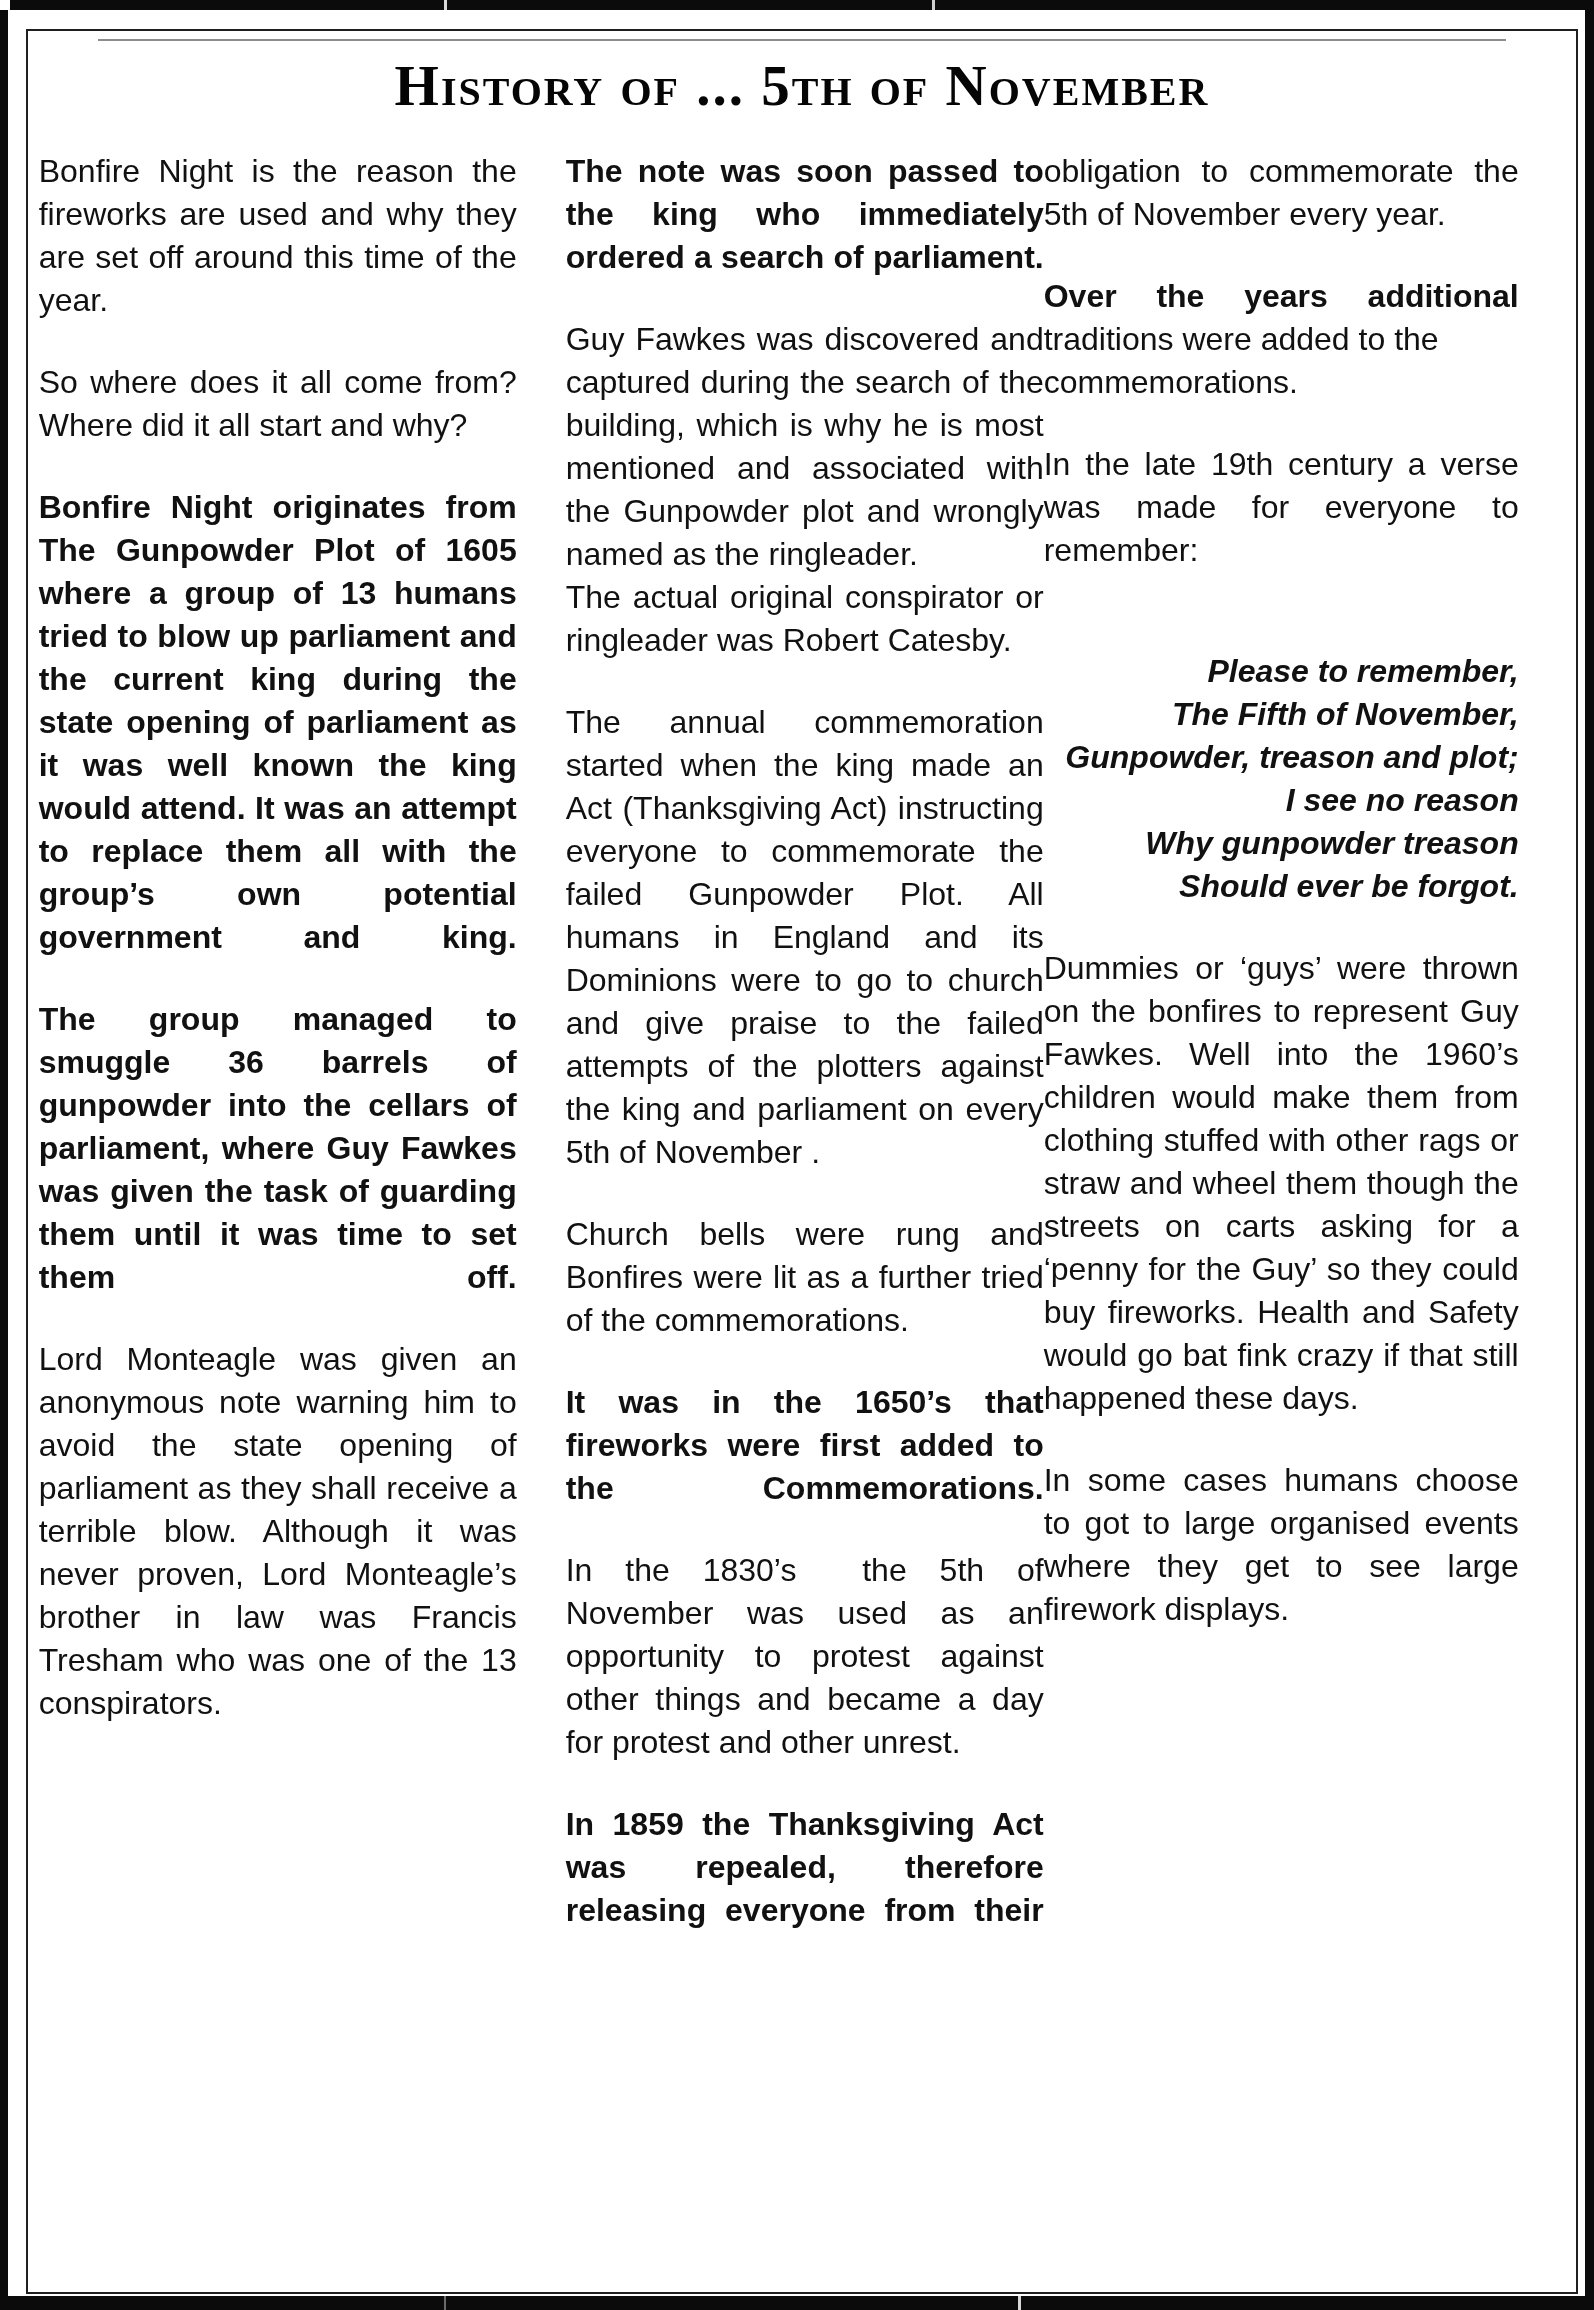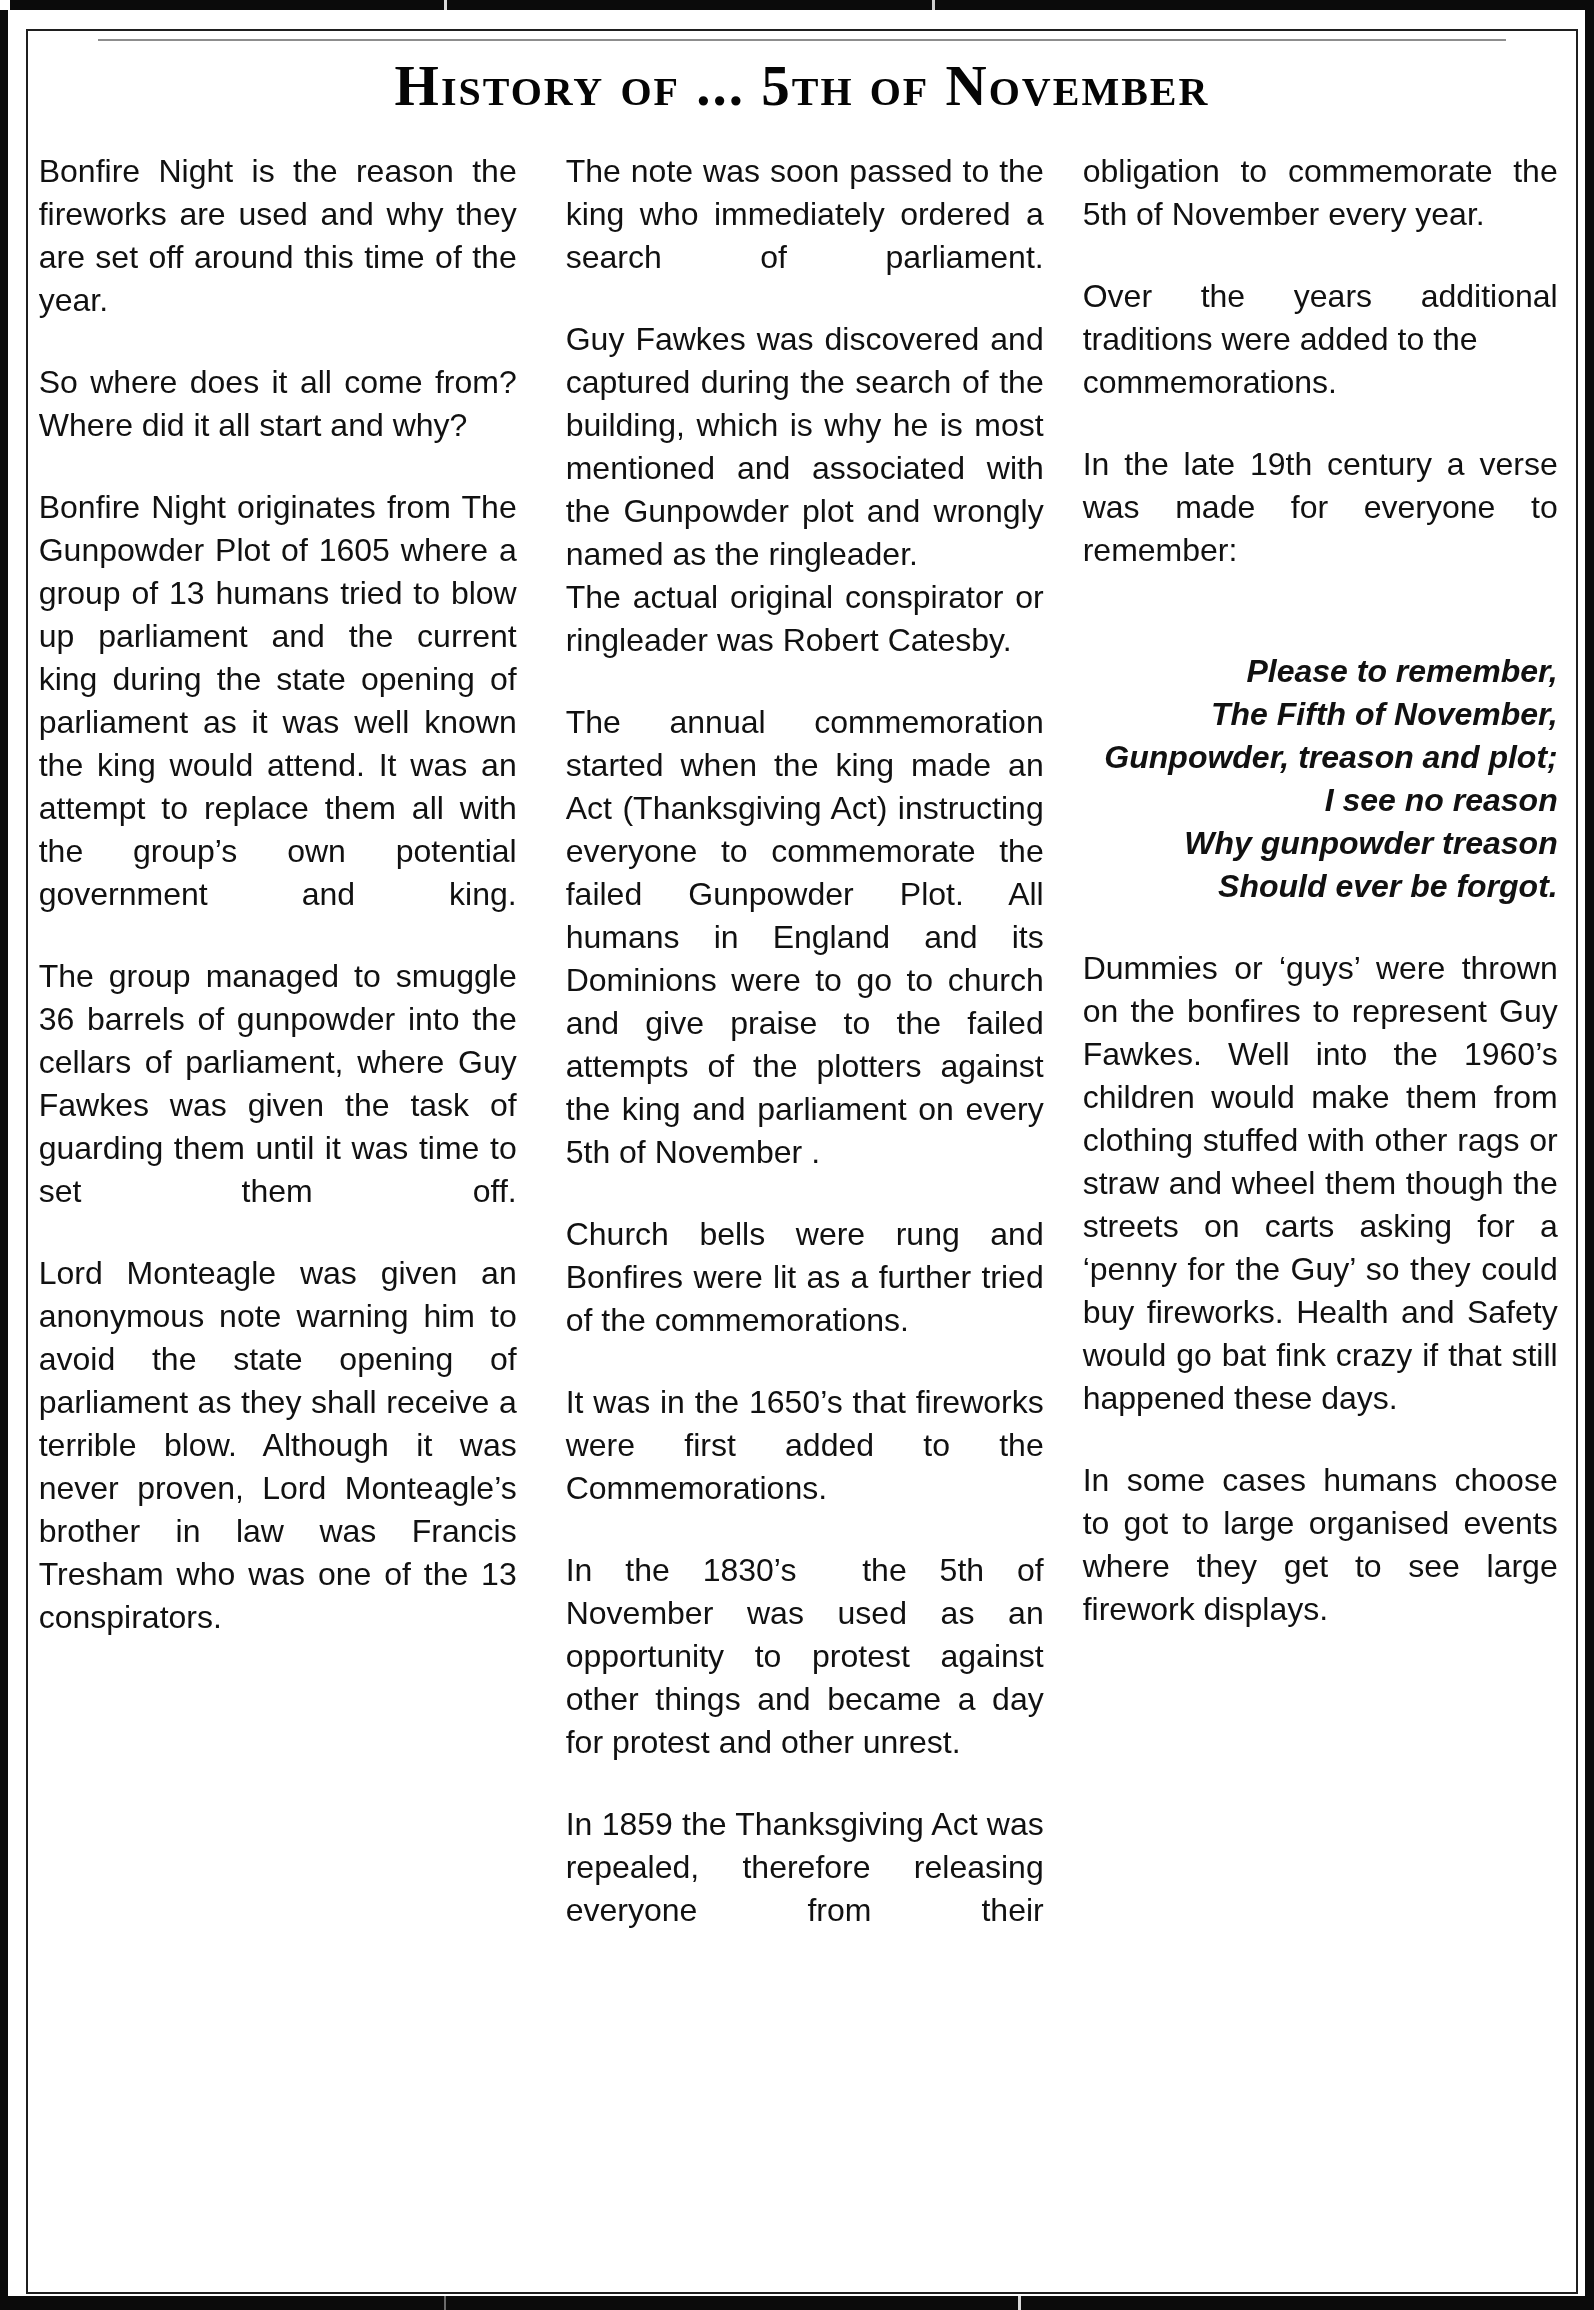--- a/index.html
+++ b/index.html
@@ -60,24 +60,24 @@
     line-height: 59px;
     letter-spacing: 2px;
     color: #050505;
   }
   .columns {
     display: flex;
     margin: 35px 0 0 10.7px;
   }
   .col { width: 478px; color: #111111; font-size: 32px; line-height: 43px; }
   .col[data-col="1"] { margin-left: 49px; }
-  .col[data-col="2"] { margin-left: 39px; width: 475px; }
+  .col[data-col="2"] { width: 475px; }
   .para { margin: 0; }
   .para.j  { text-align: justify; }
-  .para.jl { text-align: justify; text-align-last: justify; }
+  .para.jl { text-align: justify; text-align-last: justify; font-weight: bold; }
   .para.l  { text-align: left; }
   .gap { height: 39px; }
   .verse { font-style: italic; text-align: right; font-weight: bold; }
 </style>
 </head>
 <body>
 
 <div id="screen">
 
   <div class="bar bar-top"></div>

